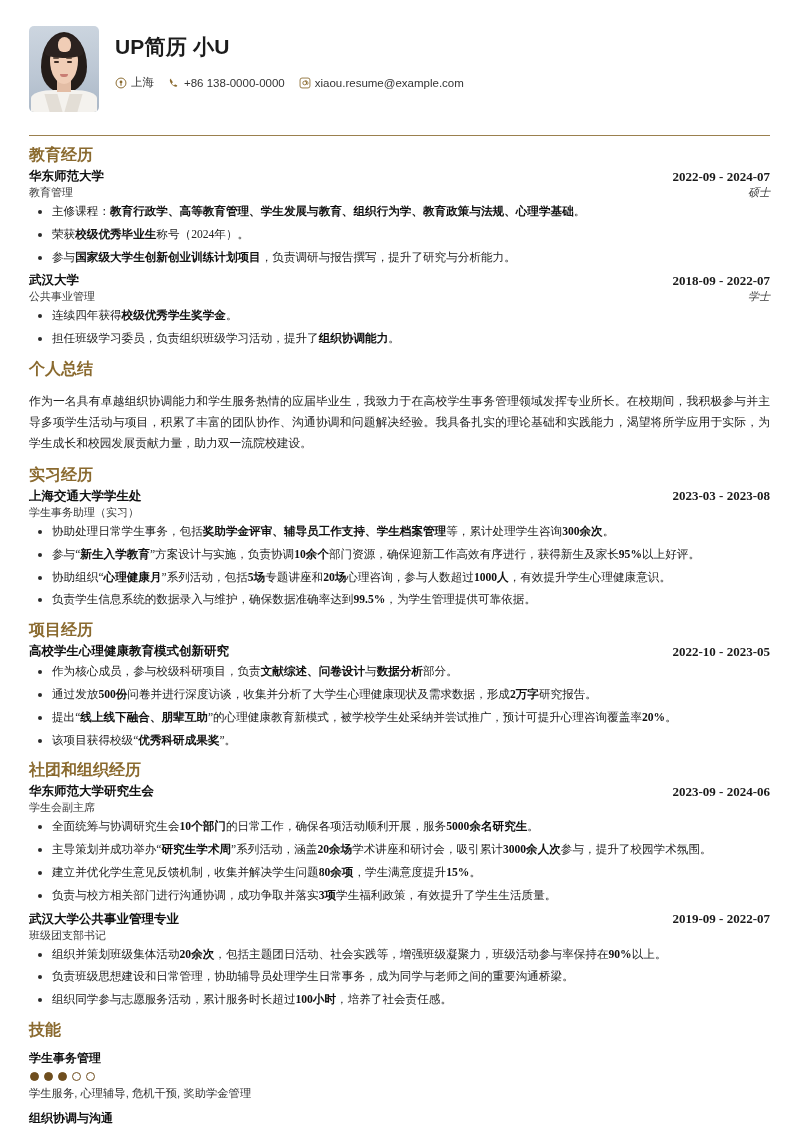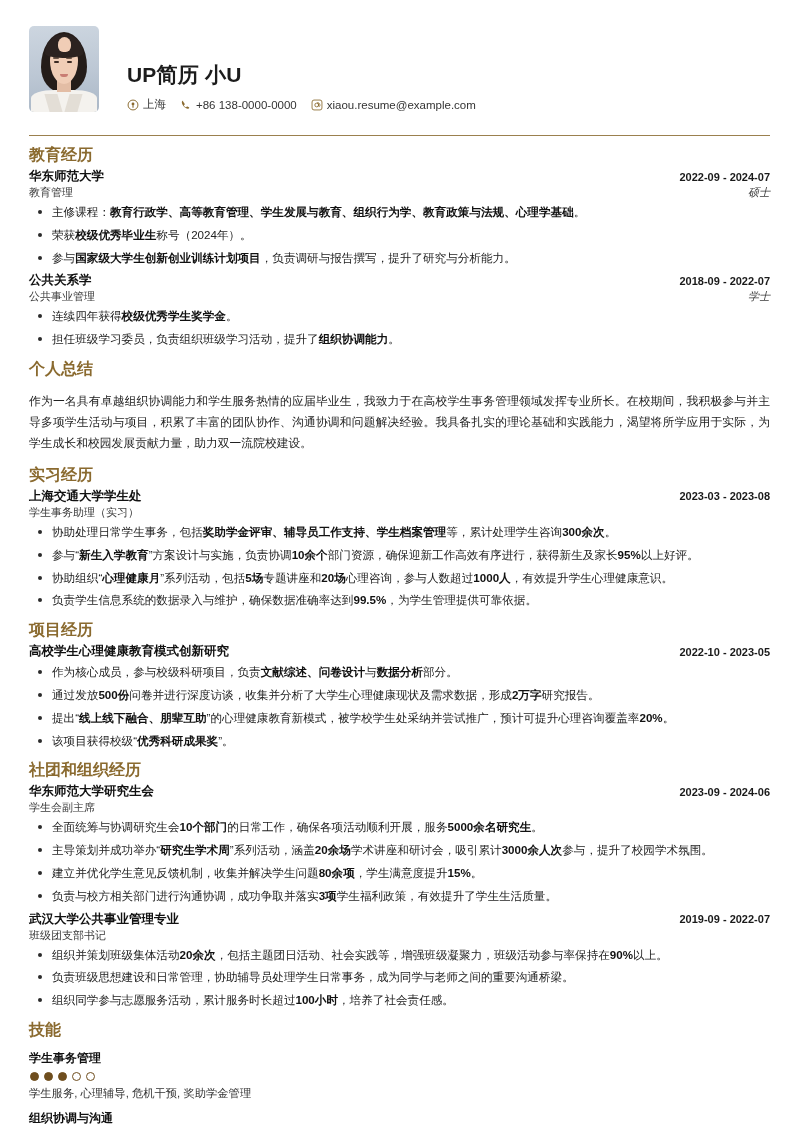--- a/index.html
+++ b/index.html
@@ -12,21 +12,21 @@
   .page {
     position: relative;
     width: 799px;
     height: 1130px;
     background: #ffffff;
     overflow: hidden;
     padding: 22px 22px 0 22px;
   }
 
   
-  .header { display: flex; align-items: flex-end; gap: 28px; padding: 4px 0 0 7px; }
+  .header { display: flex; align-items: flex-start; gap: 16px; padding: 4px 0 0 7px; }
   .photo {
     width: 70px; height: 86px; border-radius: 5px; flex: 0 0 auto;
     overflow: hidden; position: relative;
     background: linear-gradient(175deg,#cdd6e0 0%,#bcc7d4 55%,#aab7c6 100%);
   }
   .photo .hair-back { position:absolute; left:12px; top:6px; width:46px; height:60px;
     background:#241c19; border-radius:50% 50% 42% 42% / 58% 58% 42% 42%; }
   .photo .face { position:absolute; left:21px; top:20px; width:28px; height:38px;
     background:#f0cdb6; border-radius:46% 46% 50% 50% / 38% 38% 62% 62%; }
   .photo .fringe { position:absolute; left:16px; top:8px; width:38px; height:24px;
@@ -44,42 +44,42 @@
   .photo .shoulders { position:absolute; left:2px; bottom:0; width:66px; height:22px;
     background:#f4f2ee; border-radius:36% 36% 0 0; }
   .photo .collarL { position:absolute; left:18px; bottom:0; width:13px; height:18px;
     background:#e3ded6; transform:skewX(16deg); }
   .photo .collarR { position:absolute; left:38px; bottom:0; width:13px; height:18px;
     background:#e3ded6; transform:skewX(-16deg); }
   .photo .neck { position:absolute; left:28px; top:53px; width:14px; height:13px; background:#e3bda5; }
 
   .head-text { padding-top: 9px; }
   .name { font-size: 21px; font-weight: bold; color: #1c1c1c; letter-spacing: .2px; line-height: 1.1; }
-  .contacts { margin-top: 11px; display: flex; align-items: center; gap: 5px;
+  .contacts { margin-top: 17px; display: flex; align-items: center; gap: 5px;
     font-size: 11.5px; color: #333; }
   .contact { display: inline-flex; align-items: center; gap: 4px; margin-right: 9px; }
   .cicon { width: 12px; height: 12px; display:inline-block; color:#8a6a2f; flex:0 0 auto;}
   .cicon svg { display:block; width:12px; height:12px; }
 
   .rule { border-top: 1.4px solid #8a6a2f; margin: 23px 7px 9px 7px; opacity: .85; }
 
   
   .section { padding: 0 7px; }
   .sec-title { font-size: 16px; font-weight: bold; color: #8a6a2f; margin: 11px 0 2px 0; }
   .sec-title.first { margin-top: 0; }
 
   .entry { margin-bottom: 2px; }
   .entry-top { display: flex; justify-content: space-between; align-items: center; }
   .org { font-size: 12.5px; font-weight: bold; color: #111; }
-  .date { font-size: 11px; font-weight: bold; color: #1a1a1a; white-space: nowrap; }
+  .date { font-size: 13px; font-weight: bold; color: #1a1a1a; white-space: nowrap; font-family: Liberation Serif, serif; }
   .entry-sub { display: flex; justify-content: space-between; align-items: baseline; margin-top: 0px; }
   .role { font-size: 11px; color: #3a3a3a; }
   .degree { font-size: 11px; color: #3a3a3a; white-space: nowrap; font-style: italic; }
 
-  ul.bullets { list-style: none; margin: 4px 0 0 0; padding: 0; }
+  ul.bullets { list-style: none; margin: 4px 0 0 0; padding: 0; font-family: Liberation Serif, serif; }
   ul.bullets li {
     position: relative; padding-left: 23px; margin-bottom: 6px;
     font-size: 11.6px; line-height: 1.45; color: #222;
   }
   ul.bullets li:before {
     content: ""; position: absolute; left: 9px; top: 6px;
     width: 4px; height: 4px; border-radius: 50%; background: #2b2b2b;
   }
   ul.bullets b { font-weight: bold; color: #111; }
 
@@ -163,21 +163,21 @@
           <div class="degree">硕士</div>
         </div>
         <ul class="bullets">
           <li>主修课程：<b>教育行政学、高等教育管理、学生发展与教育、组织行为学、教育政策与法规、心理学基础</b>。</li>
           <li>荣获<b>校级优秀毕业生</b>称号（2024年）。</li>
           <li>参与<b>国家级大学生创新创业训练计划项目</b>，负责调研与报告撰写，提升了研究与分析能力。</li>
         </ul>
       </div>
       <div class="entry">
         <div class="entry-top">
-          <div class="org">公共关系学</div>
+          <div class="org">武汉大学</div>
           <div class="date">2018-09 - 2022-07</div>
         </div>
         <div class="entry-sub">
           <div class="role">公共事业管理</div>
           <div class="degree">学士</div>
         </div>
         <ul class="bullets">
           <li>连续四年获得<b>校级优秀学生奖学金</b>。</li>
           <li>担任班级学习委员，负责组织班级学习活动，提升了<b>组织协调能力</b>。</li>
         </ul>

